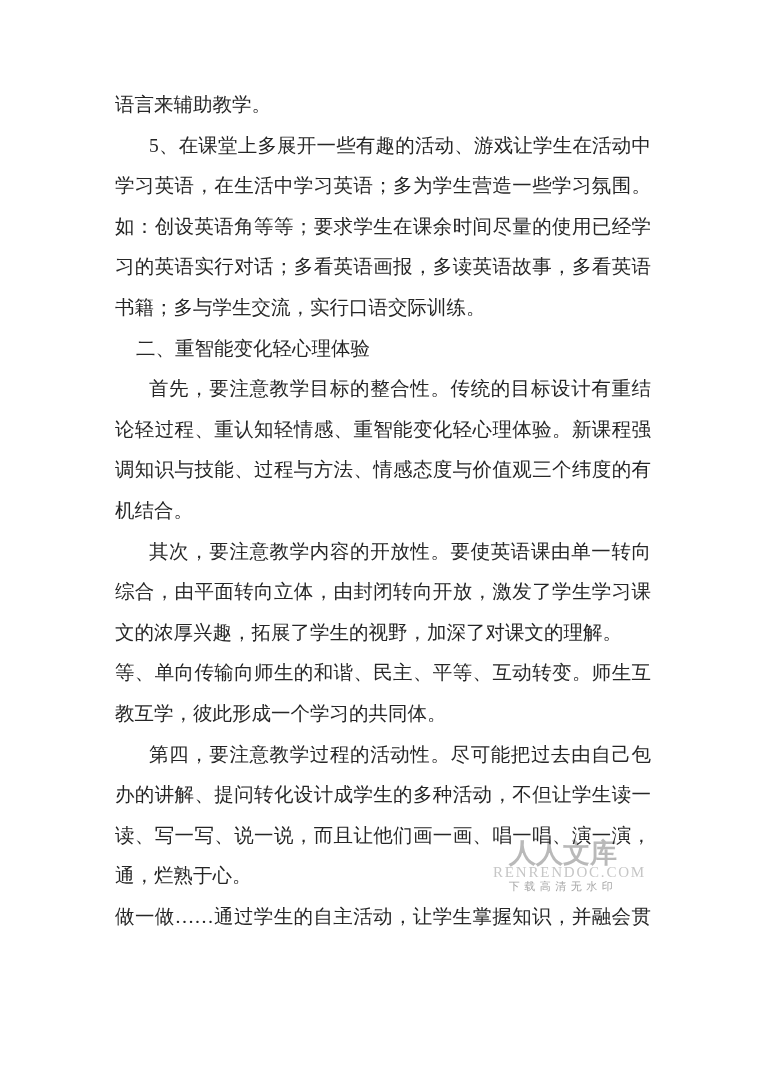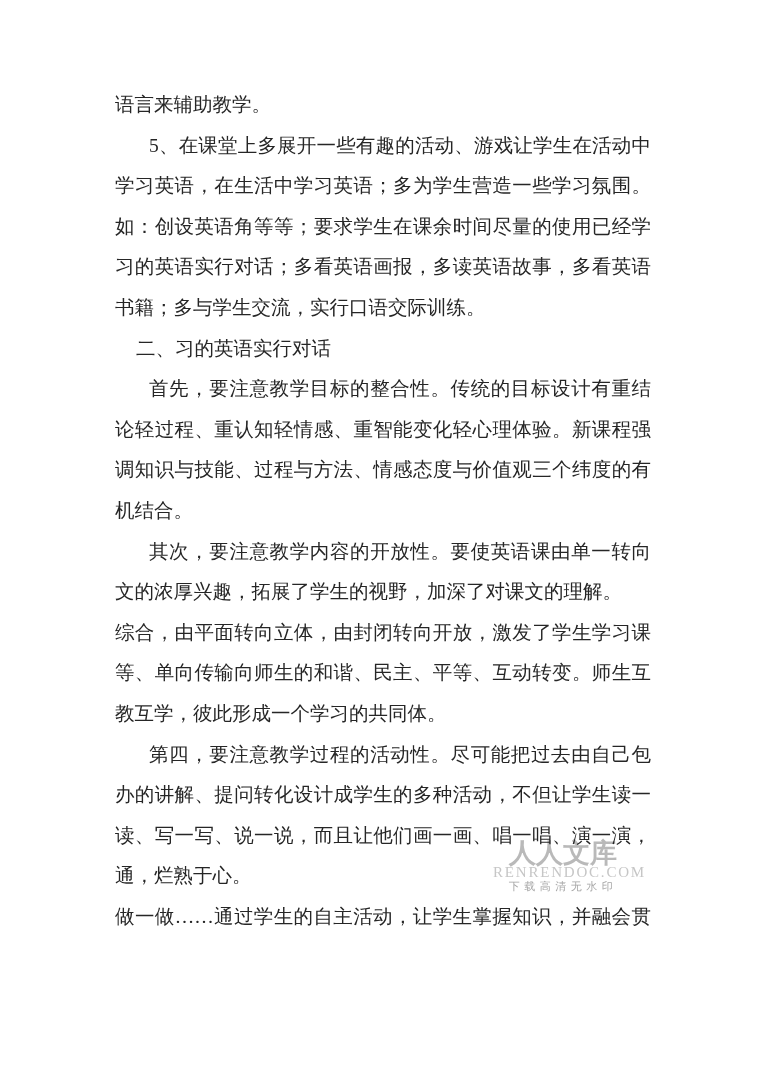--- a/index.html
+++ b/index.html
@@ -88,28 +88,28 @@
   </div>
 
   <div class="text-column">
 
   <div class="line end">语言来辅助教学。</div>
       <div class="line indent-para">5、在课堂上多展开一些有趣的活动、游戏让学生在活动中</div>
       <div class="line">学习英语，在生活中学习英语；多为学生营造一些学习氛围。</div>
       <div class="line">如：创设英语角等等；要求学生在课余时间尽量的使用已经学</div>
       <div class="line">习的英语实行对话；多看英语画报，多读英语故事，多看英语</div>
       <div class="line end">书籍；多与学生交流，实行口语交际训练。</div>
-      <div class="line end indent-section">二、习的英语实行对话</div>
+      <div class="line end indent-section">二、重智能变化轻心理体验</div>
       <div class="line indent-para">首先，要注意教学目标的整合性。传统的目标设计有重结</div>
       <div class="line">论轻过程、重认知轻情感、重智能变化轻心理体验。新课程强</div>
       <div class="line">调知识与技能、过程与方法、情感态度与价值观三个纬度的有</div>
       <div class="line end">机结合。</div>
       <div class="line indent-para">其次，要注意教学内容的开放性。要使英语课由单一转向</div>
+      <div class="line">综合，由平面转向立体，由封闭转向开放，激发了学生学习课</div>
       <div class="line end">文的浓厚兴趣，拓展了学生的视野，加深了对课文的理解。</div>
-      <div class="line">综合，由平面转向立体，由封闭转向开放，激发了学生学习课</div>
       <div class="line">等、单向传输向师生的和谐、民主、平等、互动转变。师生互</div>
       <div class="line end">教互学，彼此形成一个学习的共同体。</div>
       <div class="line indent-para">第四，要注意教学过程的活动性。尽可能把过去由自己包</div>
       <div class="line">办的讲解、提问转化设计成学生的多种活动，不但让学生读一</div>
       <div class="line">读、写一写、说一说，而且让他们画一画、唱一唱、演一演，</div>
       <div class="line end">通，烂熟于心。</div>
       <div class="line">做一做……通过学生的自主活动，让学生掌握知识，并融会贯</div>
     </div>
 
 </div>

